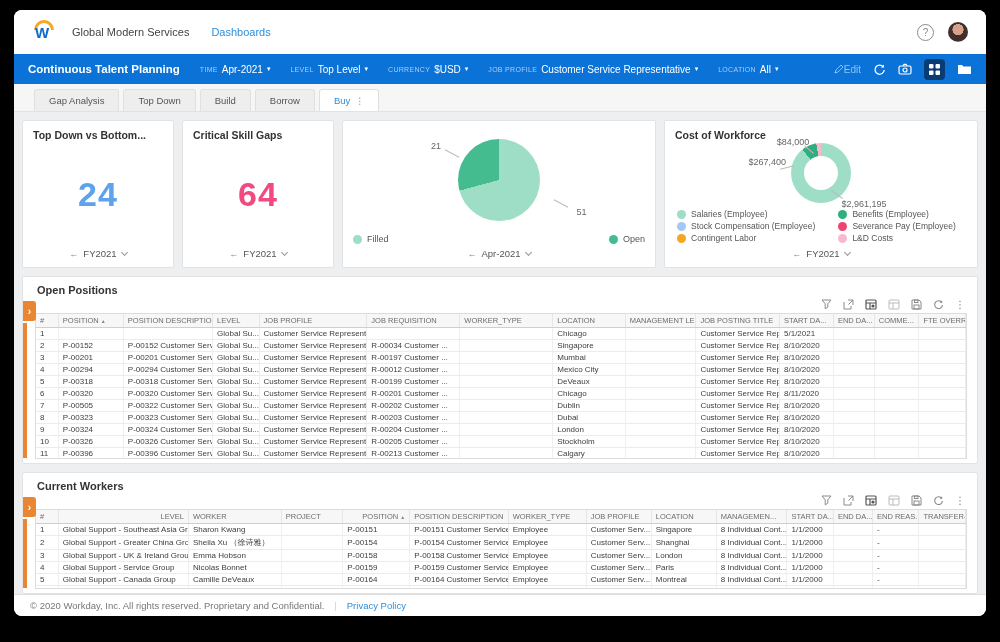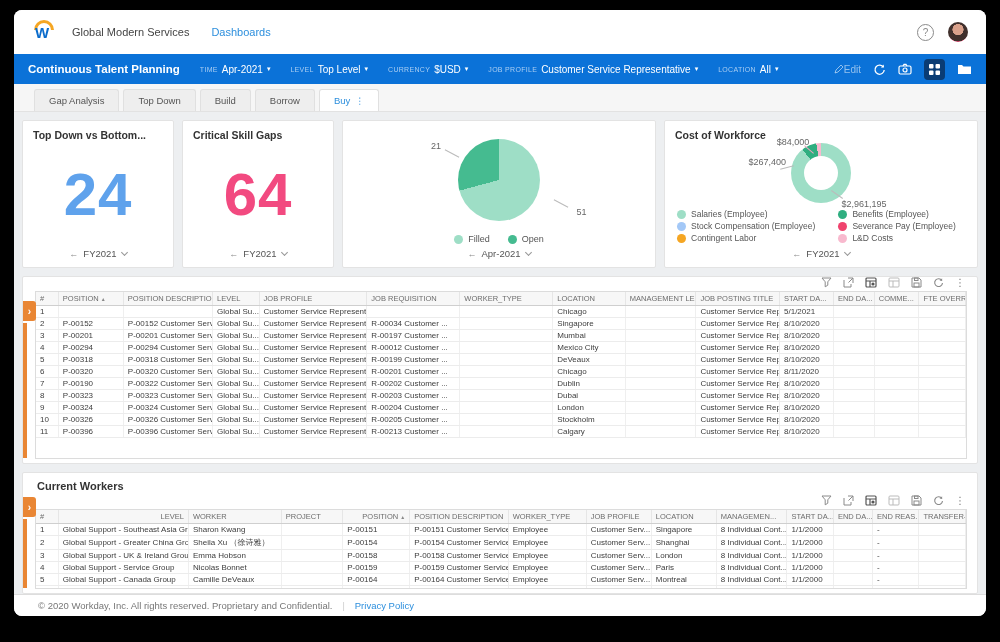--- a/index.html
+++ b/index.html
@@ -36,36 +36,36 @@
   .tab { font-size:9.5px; color:#555; background:#eeeeee; border:1px solid #e0e0e0; border-bottom:none; border-radius:3px 3px 0 0; padding:5px 14px 5px; display:flex; gap:5px; align-items:center; }
   .tab.active { background:#fff; color:#2d8fdd; }
   .tab .kebab { color:#2d8fdd; font-size:9px; }
 
   
   .dash { flex:1; background:#edeff1; padding:8px 8px 0; display:flex; flex-direction:column; overflow:hidden; }
   .cards-row { display:flex; gap:8px; height:148px; flex:0 0 148px; }
   .card { background:#fff; border:1px solid #e3e3e3; border-radius:2px; padding:8px 10px 6px; display:flex; flex-direction:column; }
   .card-title { font-size:10.5px; font-weight:bold; color:#333; }
   .card.kpi { width:152px; flex:0 0 152px; align-items:stretch; }
-  .big-num { flex:1; display:flex; align-items:center; justify-content:center; font-size:60px; font-weight:bold; letter-spacing:1px; }
+  .big-num { flex:1; display:flex; align-items:center; justify-content:center; font-size:34px; font-weight:bold; letter-spacing:1px; }
   .card-footer { margin-top:auto; align-self:center; display:flex; align-items:center; gap:5px; font-size:9.5px; color:#555; padding-bottom:2px; }
   .arrow-left { color:#888; font-size:9px; }
   .cdown { width:5px; height:5px; border-right:1.5px solid #999; border-bottom:1.5px solid #999; transform:rotate(45deg); display:inline-block; margin-bottom:2px; }
 
   .card.chart { flex:1; }
   .pie-zone { position:relative; flex:1; }
   .pie { position:absolute; left:50%; top:50%; transform:translate(-50%,-50%); border-radius:50%; }
   #pie-open { width:82px; height:82px; }
   .pie-label { position:absolute; font-size:9px; color:#666; }
   .lbl-21 { left:24%; top:12%;margin-left:8px; }
   .lbl-51 { right:20%; bottom:14%; }
   .lead { position:absolute; width:16px; height:1px; background:#bbb; }
   .lead1 { left:31%; top:24%; transform:rotate(28deg); }
   .lead2 { right:26%; bottom:26%; transform:rotate(28deg); }
-  .legend-row { display:flex; justify-content:center; gap:18px; padding:3px 0 4px; }
+  .legend-row { display:flex; justify-content:space-between; gap:18px; padding:3px 0 4px; }
   .legend-item { display:flex; align-items:center; gap:5px; font-size:9px; color:#555; white-space:nowrap; }
   .dot { width:9px; height:9px; border-radius:50%; flex:0 0 9px; }
 
   #donut { width:60px; height:60px; }
   #donut::after { content:""; position:absolute; left:50%; top:50%; transform:translate(-50%,-50%); width:34px; height:34px; border-radius:50%; background:#fff; }
   .donut-zone { position:relative; height:64px; flex:0 0 64px; }
   .dlbl-a { right:54%; top:-4px; }
   .dlbl-b { right:62%; top:16px; }
   .dlbl-c { left:57%; bottom:-4px; }
   .dlead1 { left:44%; top:8px; width:12px; transform:rotate(40deg); background:#e8a7bd; }
@@ -85,21 +85,21 @@
   .table-toolbar svg { display:block; }
   .tt-kebab { font-size:10px; color:#777; line-height:1; }
   .grid-wrap { margin:0 10px 4px 12px; border:1px solid #dcdcdc; overflow:hidden; flex:1; }
   table { width:100%; border-collapse:collapse; table-layout:fixed; }
   th { font-size:7.5px; color:#6c6c6c; font-weight:normal; text-align:left; padding:2px 4px; background:#f7f7f7; border-bottom:1px solid #cfcfcf; border-right:1px solid #e6e6e6; white-space:nowrap; overflow:hidden; height:13px; }
   th.r { text-align:right; }
   td { font-size:8px; color:#3d3d3d; padding:1px 4px; border-bottom:1px solid #ececec; border-right:1px solid #efefef; white-space:nowrap; overflow:hidden; height:10.5px; }
   .sortarr { font-size:5px; color:#888; margin-left:2px; }
 
   
-  .page-footer { height:22px; flex:0 0 22px; background:#fff; border-top:1px solid #ddd; display:flex; align-items:center; padding:0 24px; gap:10px; }
+  .page-footer { height:22px; flex:0 0 22px; background:#fff; border-top:1px solid #ddd; display:flex; align-items:center; padding:0 16px; gap:10px; }
   .copyright { font-size:9.5px; color:#777; }
   .sep { color:#ccc; font-size:9px; }
   .privacy { font-size:9.5px; color:#2d8fdd; }
 </style>
 </head>
 <body>
 
 <div class="window">
 
   <div class="app-header">
@@ -288,20 +288,21 @@
           <span class="arrow-left">←</span>
           <span>FY2021</span>
           <span class="cdown"></span>
         </div>
       </div>
     </div>
 
     <div class="section op">
       <div class="side-tab">›</div>
       <div class="side-strip"></div>
+      <div class="section-title">Open Positions</div>
       <div class="table-toolbar">
         <svg width="11" height="11" viewBox="0 0 11 11">
             <path d="M1 1h9L6.8 4.8v3.4l-2.6 1.6V4.8z" fill="none" stroke="#8a8a8a" stroke-width="1"></path>
           </svg>
         <svg width="11" height="11" viewBox="0 0 11 11">
             <path d="M1 3v7h7V7" fill="none" stroke="#8a8a8a" stroke-width="1"></path>
             <path d="M5 1h5v5M10 1L5.5 5.5" fill="none" stroke="#8a8a8a" stroke-width="1"></path>
           </svg>
         <svg width="12" height="11" viewBox="0 0 12 11">
             <rect x="1" y="1" width="10" height="9" rx="1" fill="none" stroke="#555" stroke-width="1.2"></rect>
@@ -451,21 +452,21 @@
                 <td>Chicago</td>
                 <td></td>
                 <td>Customer Service Rep...</td>
                 <td>8/11/2020</td>
                 <td></td>
                 <td></td>
                 <td></td>
               </tr>
               <tr>
                 <td>7</td>
-                <td>P-00190</td>
+                <td>P-00505</td>
                 <td>P-00322 Customer Service...</td>
                 <td>Global Su...</td>
                 <td>Customer Service Representative</td>
                 <td>R-00202 Customer ...</td>
                 <td></td>
                 <td>Dublin</td>
                 <td></td>
                 <td>Customer Service Rep...</td>
                 <td>8/10/2020</td>
                 <td></td>

